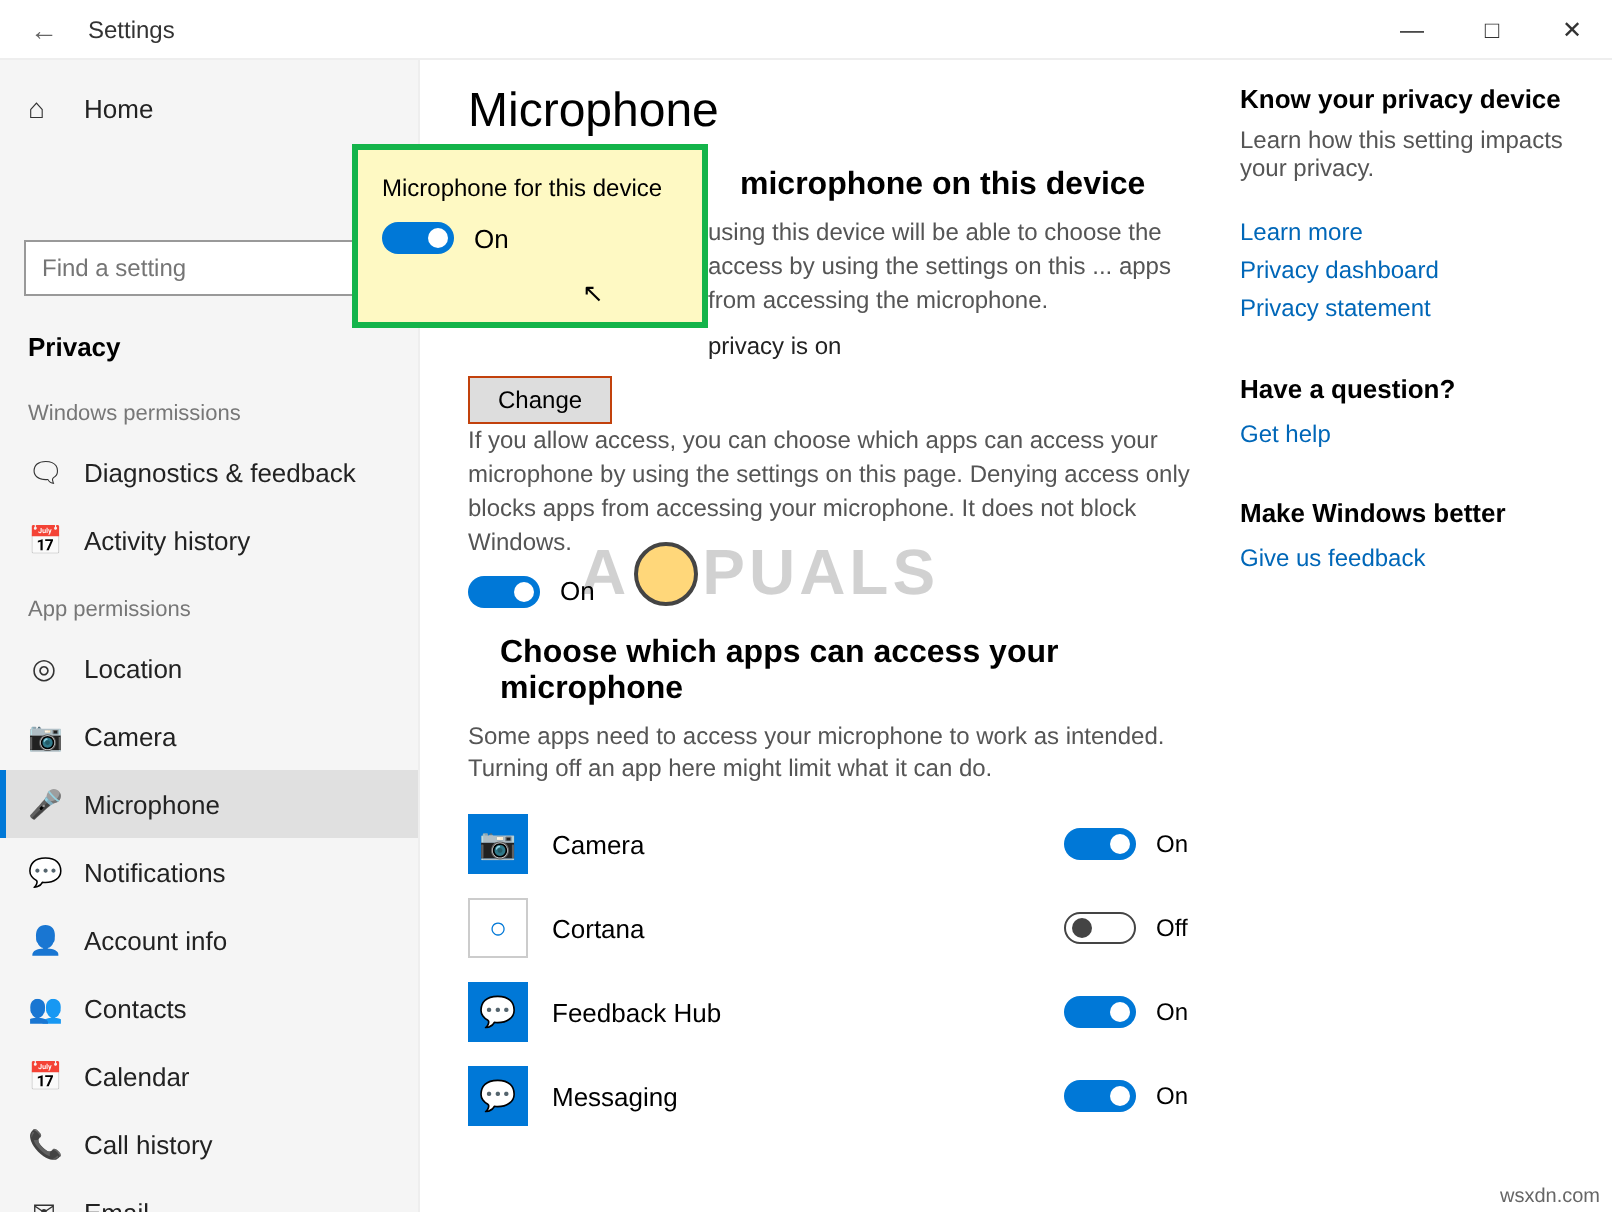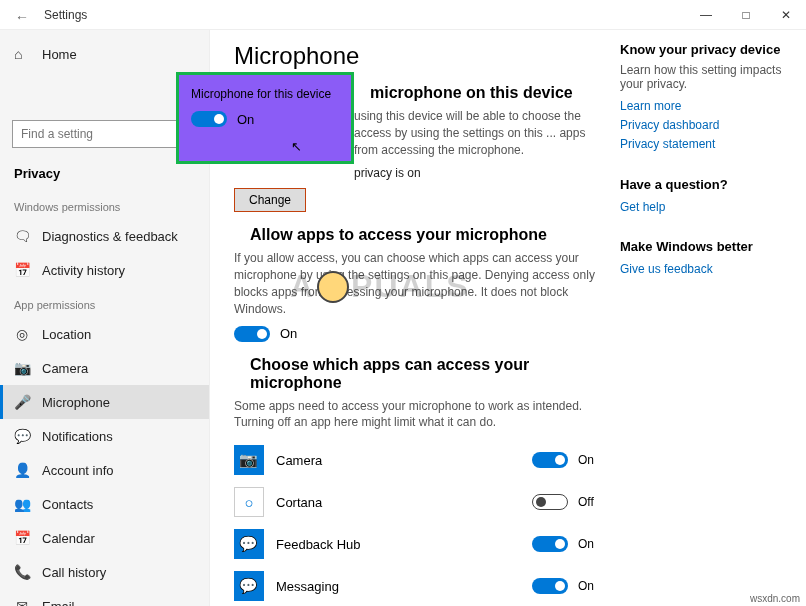--- a/index.html
+++ b/index.html
@@ -207,30 +207,30 @@
     .app-row .app-name { font-size: 13px; color: #000; }
     .app-row .toggle { margin-right: 10px; }
     .app-row .tlabel { width: 24px; font-size: 12px; }
 
     .right-rail h3 {
       font-size: 13px;
       font-weight: 600;
       color: #000;
       margin-bottom: 6px;
     }
-    .right-rail p { color: #555; margin-bottom: 6px; }
+    .right-rail p { color: #555; margin-bottom: 16px; }
     .right-rail a { color: #0067b8; text-decoration: none; display: block; font-size: 12px; line-height: 1.6; cursor:pointer;}
     .rr-block { margin-bottom: 22px; }
 
     .popup-overlay {
       position: absolute;
       top: 72px; left: 176px;
       width: 178px;
       height: 92px;
-      background: #8b5cf6;
+      background: #fef9c3;
       border: 3px solid #14b44a;
       padding: 12px 12px;
       z-index: 50;
     }
     .popup-overlay .ptitle { font-size: 12px; color: #000; margin-bottom:10px;}
     .cursor {
       position: absolute;
       top: 64px; left: 112px;
       font-size: 13px;
       color: #000;
@@ -342,21 +342,20 @@
 
   <div class="main">
     <div class="content">
       <h1 class="page-title">Microphone</h1>
 
       <h2 class="sect" style="margin-left:120px">microphone on this device</h2>
       <p class="desc" style="margin-left:120px">using this device will be able to choose the access by using the settings on this ... apps from accessing the microphone.</p>
       <p class="status" style="margin-left:120px">privacy is on</p>
       <button class="btn">Change</button>
 
-      <h2 class="sect">Allow apps to access your microphone</h2>
       <p class="desc">If you allow access, you can choose which apps can access your microphone by using the settings on this page. Denying access only blocks apps from accessing your microphone. It does not block Windows.</p>
       <div class="toggle-row">
         <div class="toggle on">
             <div class="knob"></div>
           </div>
         <span class="toggle-label">On</span>
       </div>
 
       <h2 class="sect">Choose which apps can access your microphone</h2>
       <p class="desc">Some apps need to access your microphone to work as intended. Turning off an app here might limit what it can do.</p>

